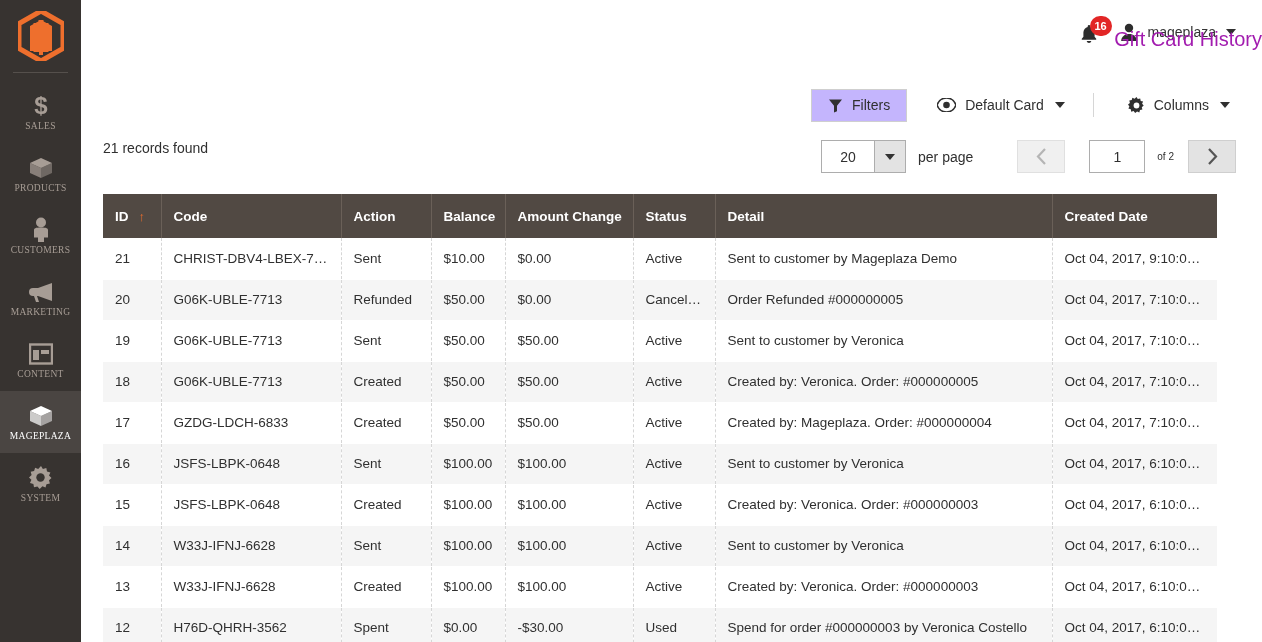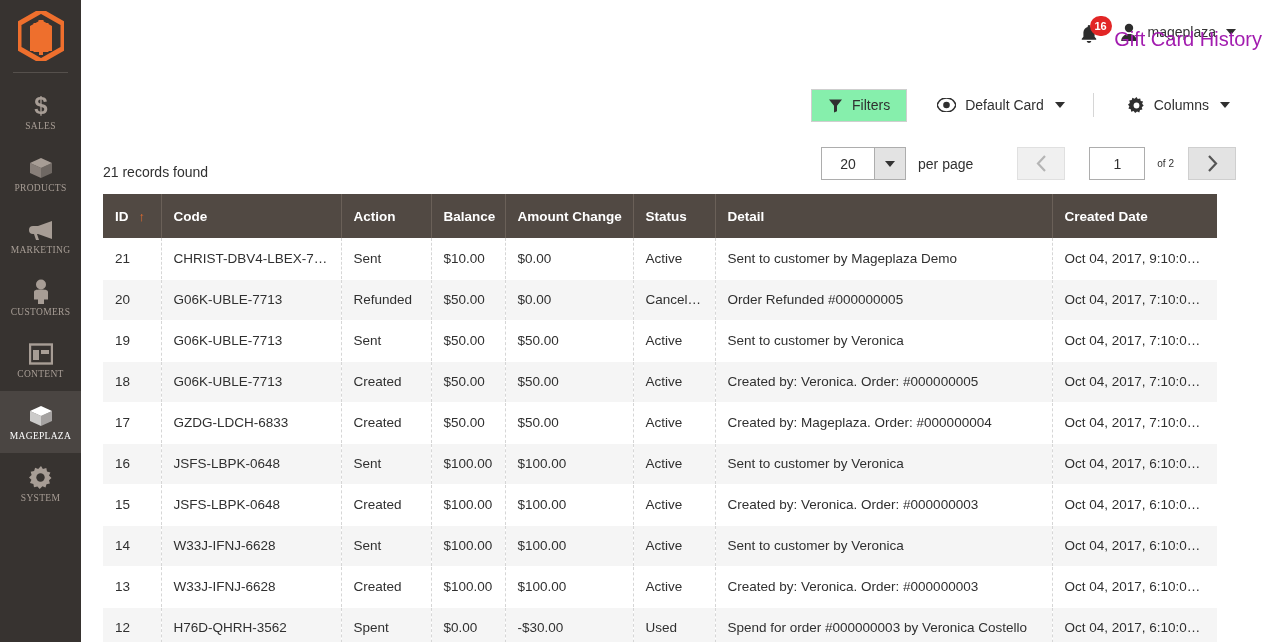--- a/index.html
+++ b/index.html
@@ -95,38 +95,38 @@
   }
 
   .content { padding: 0 26px 0 22px; }
 
   
   .actions-row {
     display: flex; justify-content: flex-end; align-items: center;
     height: 46px; margin-top: 26px;
   }
   .btn-filters {
-    background: #86efac;
+    background: #c4b5fd;
     border: 1px solid #cfcfcf;
     height: 33px; padding: 0 16px;
     display: flex; align-items: center; gap: 9px;
     font-size: 14px; color: #303030; cursor: pointer;
   }
   .tool-link {
     display: flex; align-items: center; gap: 9px;
     font-size: 14px; color: #303030; cursor: pointer;
     padding: 0 6px; height: 33px; margin-left: 24px;
   }
   .tool-sep {
     width: 1px; height: 24px; background: #d6d6d6; margin: 0 4px 0 22px;
   }
 
   
   .grid-head-row {
-    display: flex; align-items: flex-end; justify-content: space-between;
+    display: flex; align-items: flex-start; justify-content: space-between;
     height: 40px; margin-top: 12px;
   }
   .records-found { font-size: 14px; color: #303030; }
   .pager { display: flex; align-items: center; gap: 0; }
   .perpage-select {
     display: flex; height: 33px; border: 1px solid #adadad; background: #fff;
     cursor: pointer;
   }
   .perpage-val {
     width: 52px; display: flex; align-items: center; justify-content: center;
@@ -235,36 +235,36 @@
             <svg width="26" height="24" viewBox="0 0 26 24">
               <path d="M13 2 L24 7 L13 12 L2 7 Z" fill="currentColor"></path>
               <path d="M2 7 L13 12 L13 22 L2 17 Z" fill="currentColor" opacity=".72"></path>
               <path d="M24 7 L13 12 L13 22 L24 17 Z" fill="currentColor" opacity=".5"></path>
             </svg>
           </span>
           <span class="sb-label">PRODUCTS</span>
         </div>
         <div class="sb-item">
           <span class="sb-icon">
+            <svg width="20" height="26" viewBox="0 0 20 26">
+              <circle cx="10" cy="5.5" r="5" fill="currentColor"></circle>
+              <path d="M3 13c0-1.6 1.3-2.5 7-2.5s7 .9 7 2.5v7.5h-4V25h-6v-4.5H3z" fill="currentColor"></path>
+            </svg>
+          </span>
+          <span class="sb-label">CUSTOMERS</span>
+        </div>
+        <div class="sb-item">
+          <span class="sb-icon">
             <svg width="26" height="22" viewBox="0 0 26 22">
               <path d="M24 2v18L10 15V7z" fill="currentColor"></path>
               <path d="M10 7H5a3 3 0 000 8h5z" fill="currentColor"></path>
               <path d="M6 15l2 6h3l-2-6z" fill="currentColor"></path>
             </svg>
           </span>
           <span class="sb-label">MARKETING</span>
-        </div>
-        <div class="sb-item">
-          <span class="sb-icon">
-            <svg width="20" height="26" viewBox="0 0 20 26">
-              <circle cx="10" cy="5.5" r="5" fill="currentColor"></circle>
-              <path d="M3 13c0-1.6 1.3-2.5 7-2.5s7 .9 7 2.5v7.5h-4V25h-6v-4.5H3z" fill="currentColor"></path>
-            </svg>
-          </span>
-          <span class="sb-label">CUSTOMERS</span>
         </div>
         <div class="sb-item">
           <span class="sb-icon">
             <svg width="24" height="22" viewBox="0 0 24 22">
               <rect x="1" y="1.5" width="22" height="19" fill="none" stroke="currentColor" stroke-width="2.4"></rect>
               <rect x="4" y="7" width="6" height="10" fill="currentColor"></rect>
               <rect x="12" y="7" width="8" height="4" fill="currentColor"></rect>
             </svg>
           </span>
           <span class="sb-label">CONTENT</span>

